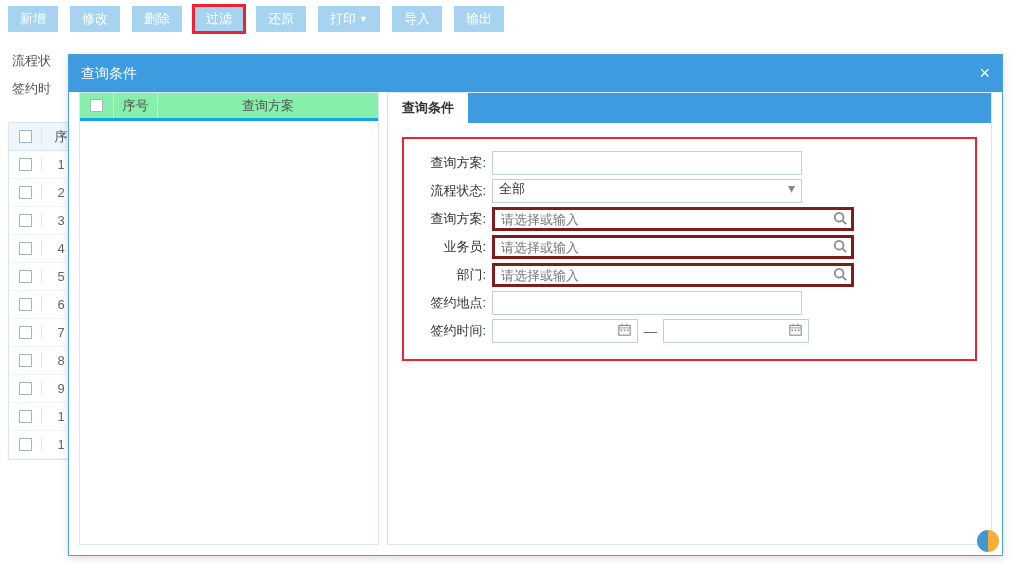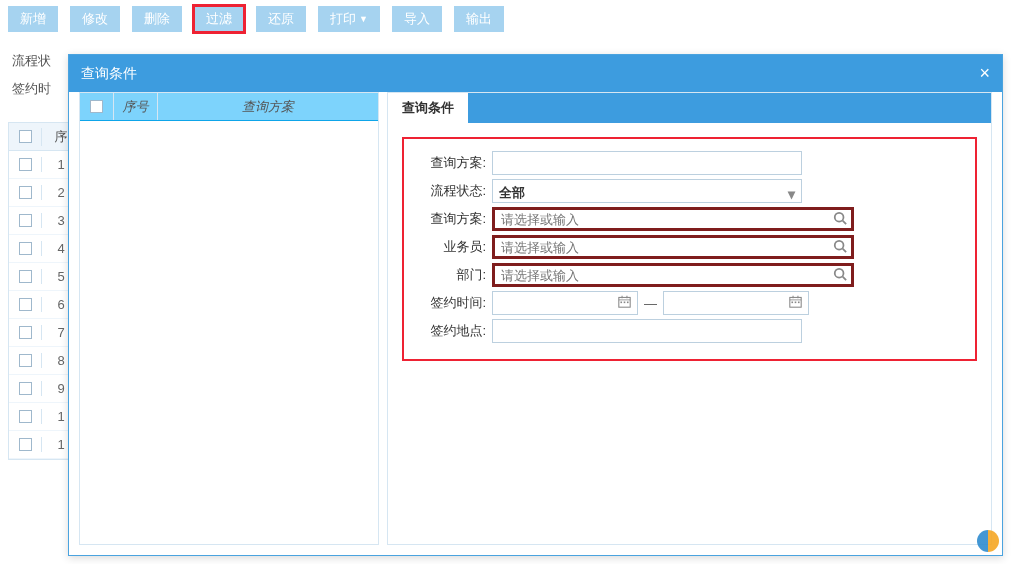--- a/index.html
+++ b/index.html
@@ -25,37 +25,37 @@
 .modal-title { background: #3d9cdf; color: #fff; padding: 8px 12px; display: flex; justify-content: space-between; align-items: center; font-size: 14px; }
 .modal-close { color: #fff; font-size: 18px; cursor: pointer; background: none; border: none; }
 
 .modal-toolbar { display: flex; gap: 10px; padding: 8px 10px; background: #fff; }
 .m-btn { background: #3d9cdf; color: #fff; border: none; padding: 5px 14px; font-size: 13px; cursor: pointer; }
 .m-btn.hl { outline: 3px solid #e23; outline-offset: -1px; }
 
 .modal-body { flex: 1; display: flex; gap: 8px; padding: 0 10px 10px 10px; min-height: 0; }
 
 .left-panel { width: 300px; border: 1px solid #d6e6f2; display: flex; flex-direction: column; }
-.left-head { display: flex; background: #7dd3fc; border-bottom: 1px solid #0ea5e9; height: 28px; font-style: italic; }
+.left-head { display: flex; background: #86efac; border-bottom: 3px solid #0ea5e9; height: 28px; }
 .lh-chk { width: 34px; display: flex; align-items: center; justify-content: center; border-right: 1px solid #d6e6f2; }
 .lh-num { width: 44px; display: flex; align-items: center; justify-content: center; border-right: 1px solid #d6e6f2; color: #555; }
 .lh-plan { flex: 1; display: flex; align-items: center; justify-content: center; color: #555; }
 
 .right-panel { flex: 1; border: 1px solid #d6e6f2; display: flex; flex-direction: column; }
 .right-tabs { display: flex; background: #3d9cdf; height: 30px; }
 .rtab { background: #fff; color: #333; padding: 6px 14px; font-weight: bold; font-size: 13px; border: none; }
 
 .form-wrap { padding: 14px; }
 .form-box { border: 2px solid #e23; padding: 8px 10px 12px; }
 .frow { display: flex; align-items: center; margin: 4px 0; }
 .flabel { width: 72px; text-align: right; color: #333; margin-right: 6px; }
 .flabel::after { content: ":"; }
 .fctrl { flex: 1; }
 .finput { width: 310px; height: 24px; border: 1px solid #bcd0df; padding: 0 6px; font-size: 13px; }
-.fselect { width: 310px; height: 24px; border: 1px solid #bcd0df; background: #fff; display: flex; align-items: flex-end; justify-content: space-between; padding: 0 6px; color: #333; cursor: pointer; font-weight: bold; }
+.fselect { width: 310px; height: 24px; border: 1px solid #bcd0df; background: #fff; display: flex; align-items: flex-start; justify-content: space-between; padding: 0 6px; color: #333; cursor: pointer; }
 .flookup { width: 362px; height: 24px; border: 3px solid #7f1d1d; background: #fff; display: flex; align-items: center; padding: 0 4px 0 6px; cursor: pointer; }
 .flookup input { border: none; outline: none; flex: 1; font-size: 13px; color: #777; background: transparent; }
 .ficon { color: #888; font-size: 14px; }
 .fdate-group { display: flex; align-items: center; gap: 6px; }
 .fdate { width: 146px; height: 24px; border: 1px solid #bcd0df; display: flex; align-items: center; justify-content: flex-end; padding: 0 6px; cursor: pointer; }
 .sep { color: #555; }
 
 .brand { position: absolute; right: 12px; bottom: 12px; display: flex; align-items: center; gap: 6px; opacity: .9; }
 .brand-icon { width: 22px; height: 22px; border-radius: 50%; background: conic-gradient(#f5a623 0 180deg, #2e8bcf 180deg 360deg); }
 .brand-txt1 { font-size: 18px; font-weight: bold; color: #2a6fa0; }
@@ -243,20 +243,25 @@
               <div class="flookup">
                 <input placeholder="请选择或输入" style="">
                 <span class="ficon">
                   <svg width="14" height="14" viewBox="0 0 16 16">
                       <circle cx="7" cy="7" r="5" fill="none" stroke="#888" stroke-width="2"></circle>
                       <line x1="11" y1="11" x2="15" y2="15" stroke="#888" stroke-width="2"></line>
                     </svg>
                 </span>
               </div>
             </div>
+          </div>
+
+          <div class="frow">
+            <div class="flabel">签约地点</div>
+            <div class="fctrl"><input class="finput" type="text" style=""></div>
           </div>
 
           <div class="frow">
             <div class="flabel">签约时间</div>
             <div class="fctrl">
               <div class="fdate-group">
                 <div class="fdate">
                   <span class="ficon">
                     <svg width="13" height="13" viewBox="0 0 16 16">
                         <rect x="1" y="3" width="14" height="12" fill="none" stroke="#888" stroke-width="1.3"></rect>
@@ -280,25 +285,20 @@
                         <rect x="3" y="8" width="2" height="2" fill="#888"></rect>
                         <rect x="7" y="8" width="2" height="2" fill="#888"></rect>
                         <rect x="11" y="8" width="2" height="2" fill="#888"></rect>
                       </svg>
                   </span>
                 </div>
               </div>
             </div>
           </div>
 
-          <div class="frow">
-            <div class="flabel">签约地点</div>
-            <div class="fctrl"><input class="finput" type="text" style=""></div>
-          </div>
-
         </div>
       </div>
     </div>
   </div>
 </div>
 
 <div class="brand">
   <span class="brand-icon"></span>
 </div>
 

